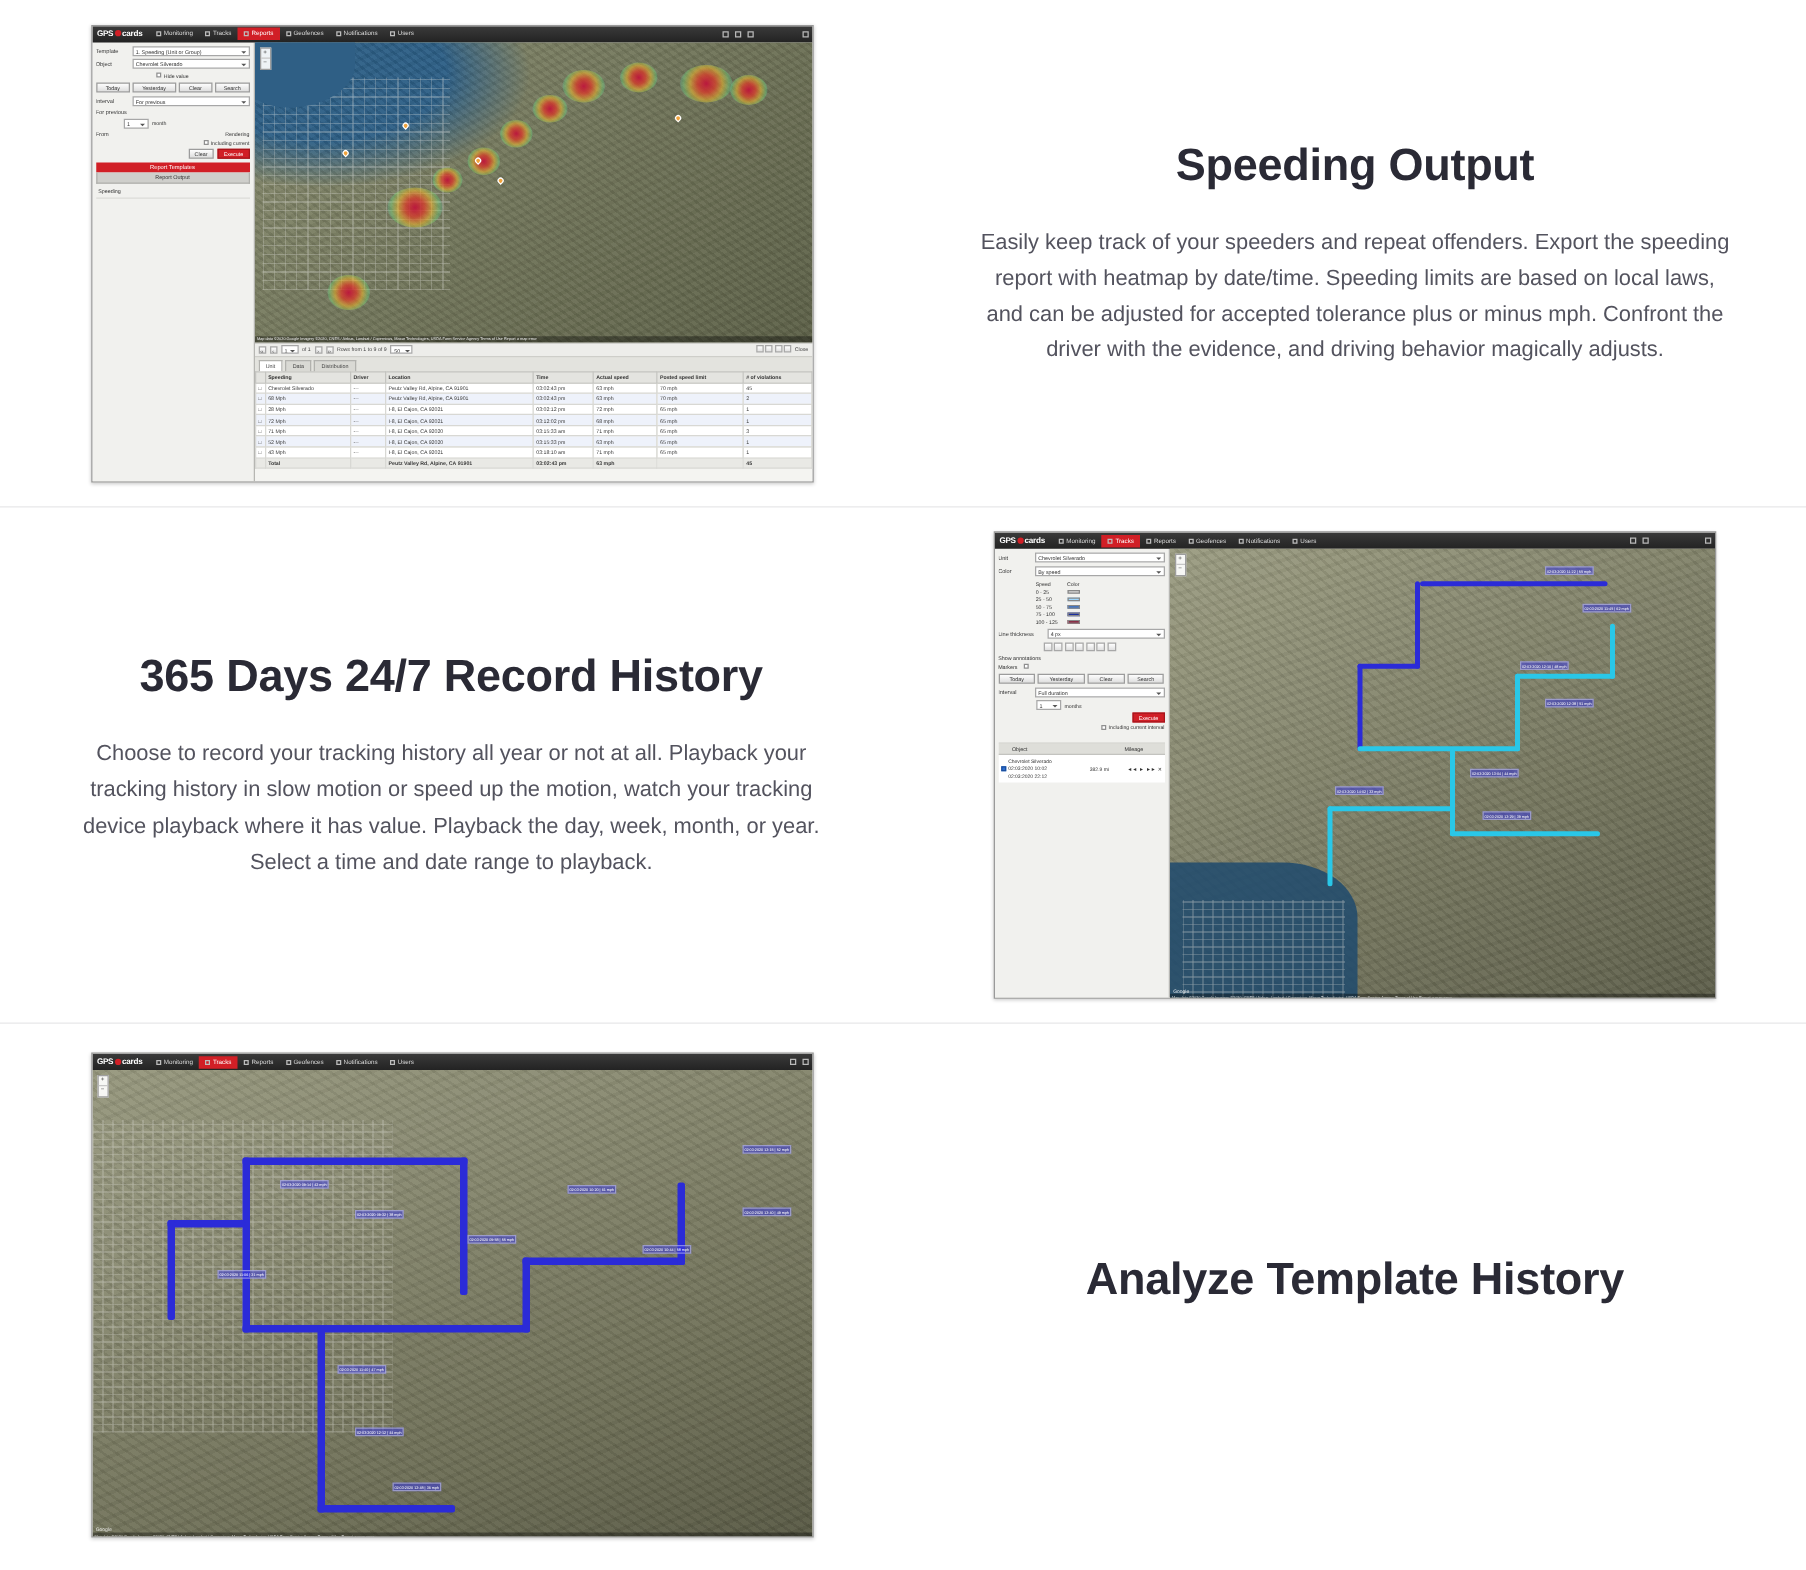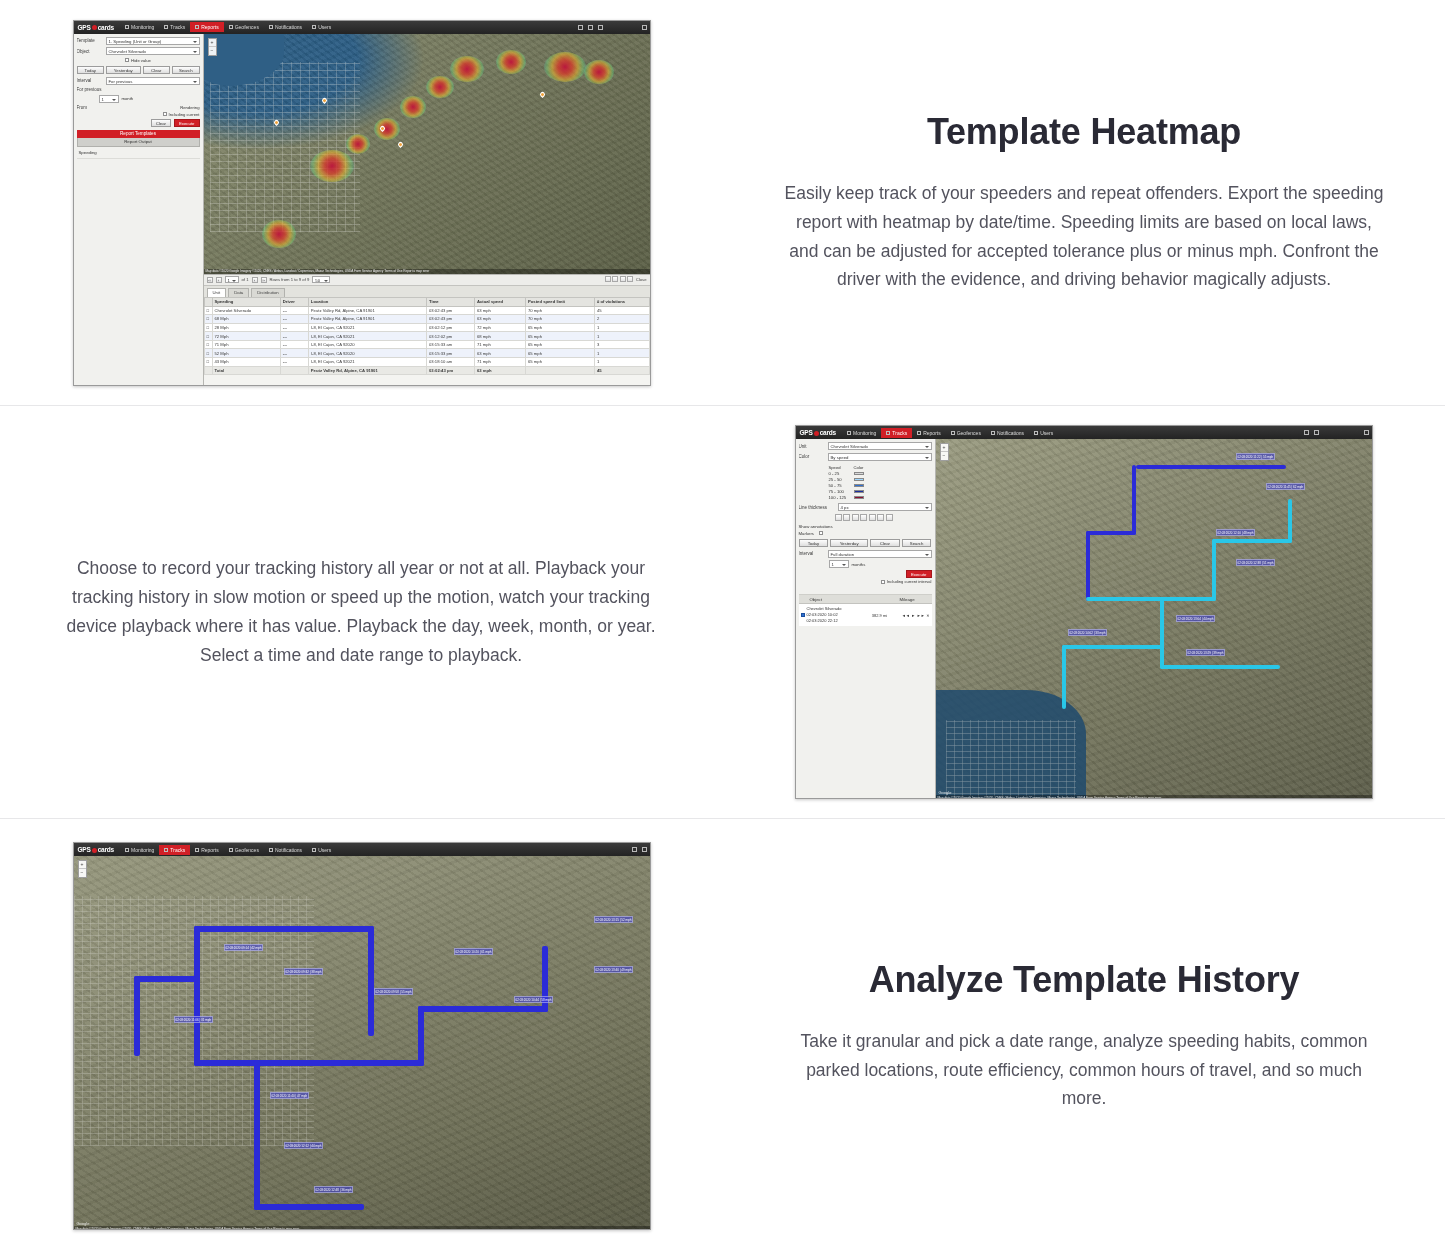--- a/index.html
+++ b/index.html
@@ -607,29 +607,30 @@
                     </tr>
                   </tbody>
               </table>
             </div>
           </div>
         </div>
       </div>
     </div>
 
     <div class="text-col">
-      <h2 class="heading">Template Heatmap</h2>
+      <h2 class="heading">Speeding Output</h2>
       <p class="body-text">Easily keep track of your speeders and repeat offenders. Export the speeding report with heatmap by date/time. Speeding limits are based on local laws, and can be adjusted for accepted tolerance plus or minus mph. Confront the driver with the evidence, and driving behavior magically adjusts.</p>
     </div>
   </div>
 
   <div class="row-divider"></div>
 
   <div class="row row2">
     <div class="text-col">
+      <h2 class="heading">365 Days 24/7 Record History</h2>
       <p class="body-text">Choose to record your tracking history all year or not at all. Playback your tracking history in slow motion or speed up the motion, watch your tracking device playback where it has value. Playback the day, week, month, or year. Select a time and date range to playback.</p>
     </div>
 
     <div class="media-col">
       <div class="app-window" style="width:578px;height:374px;">
 
         <div class="topbar">
           <div class="logo"><span>GPS</span><span class="dot"></span><span>cards</span></div>
           <div class="navitem">
               <span class="ico"></span>
@@ -888,17 +889,16 @@
           <div class="track-label" style="left:520px;top:110px;">02:03:2020 13:40 | 49 mph</div>
 
           <div class="watermark">Google</div>
           <div class="map-attr">Map data ©2020 Google  Imagery ©2020, CNES / Airbus, Landsat / Copernicus, Maxar Technologies, USDA Farm Service Agency  Terms of Use  Report a map error</div>
         </div>
       </div>
     </div>
 
     <div class="text-col">
       <h2 class="heading">Analyze Template History</h2>
-      <p class="body-text">Take it granular and pick a date range, analyze speeding habits, common parked locations, route efficiency, common hours of travel, and so much more.</p>
     </div>
   </div>
 
 </div>
 
 </body></html>

